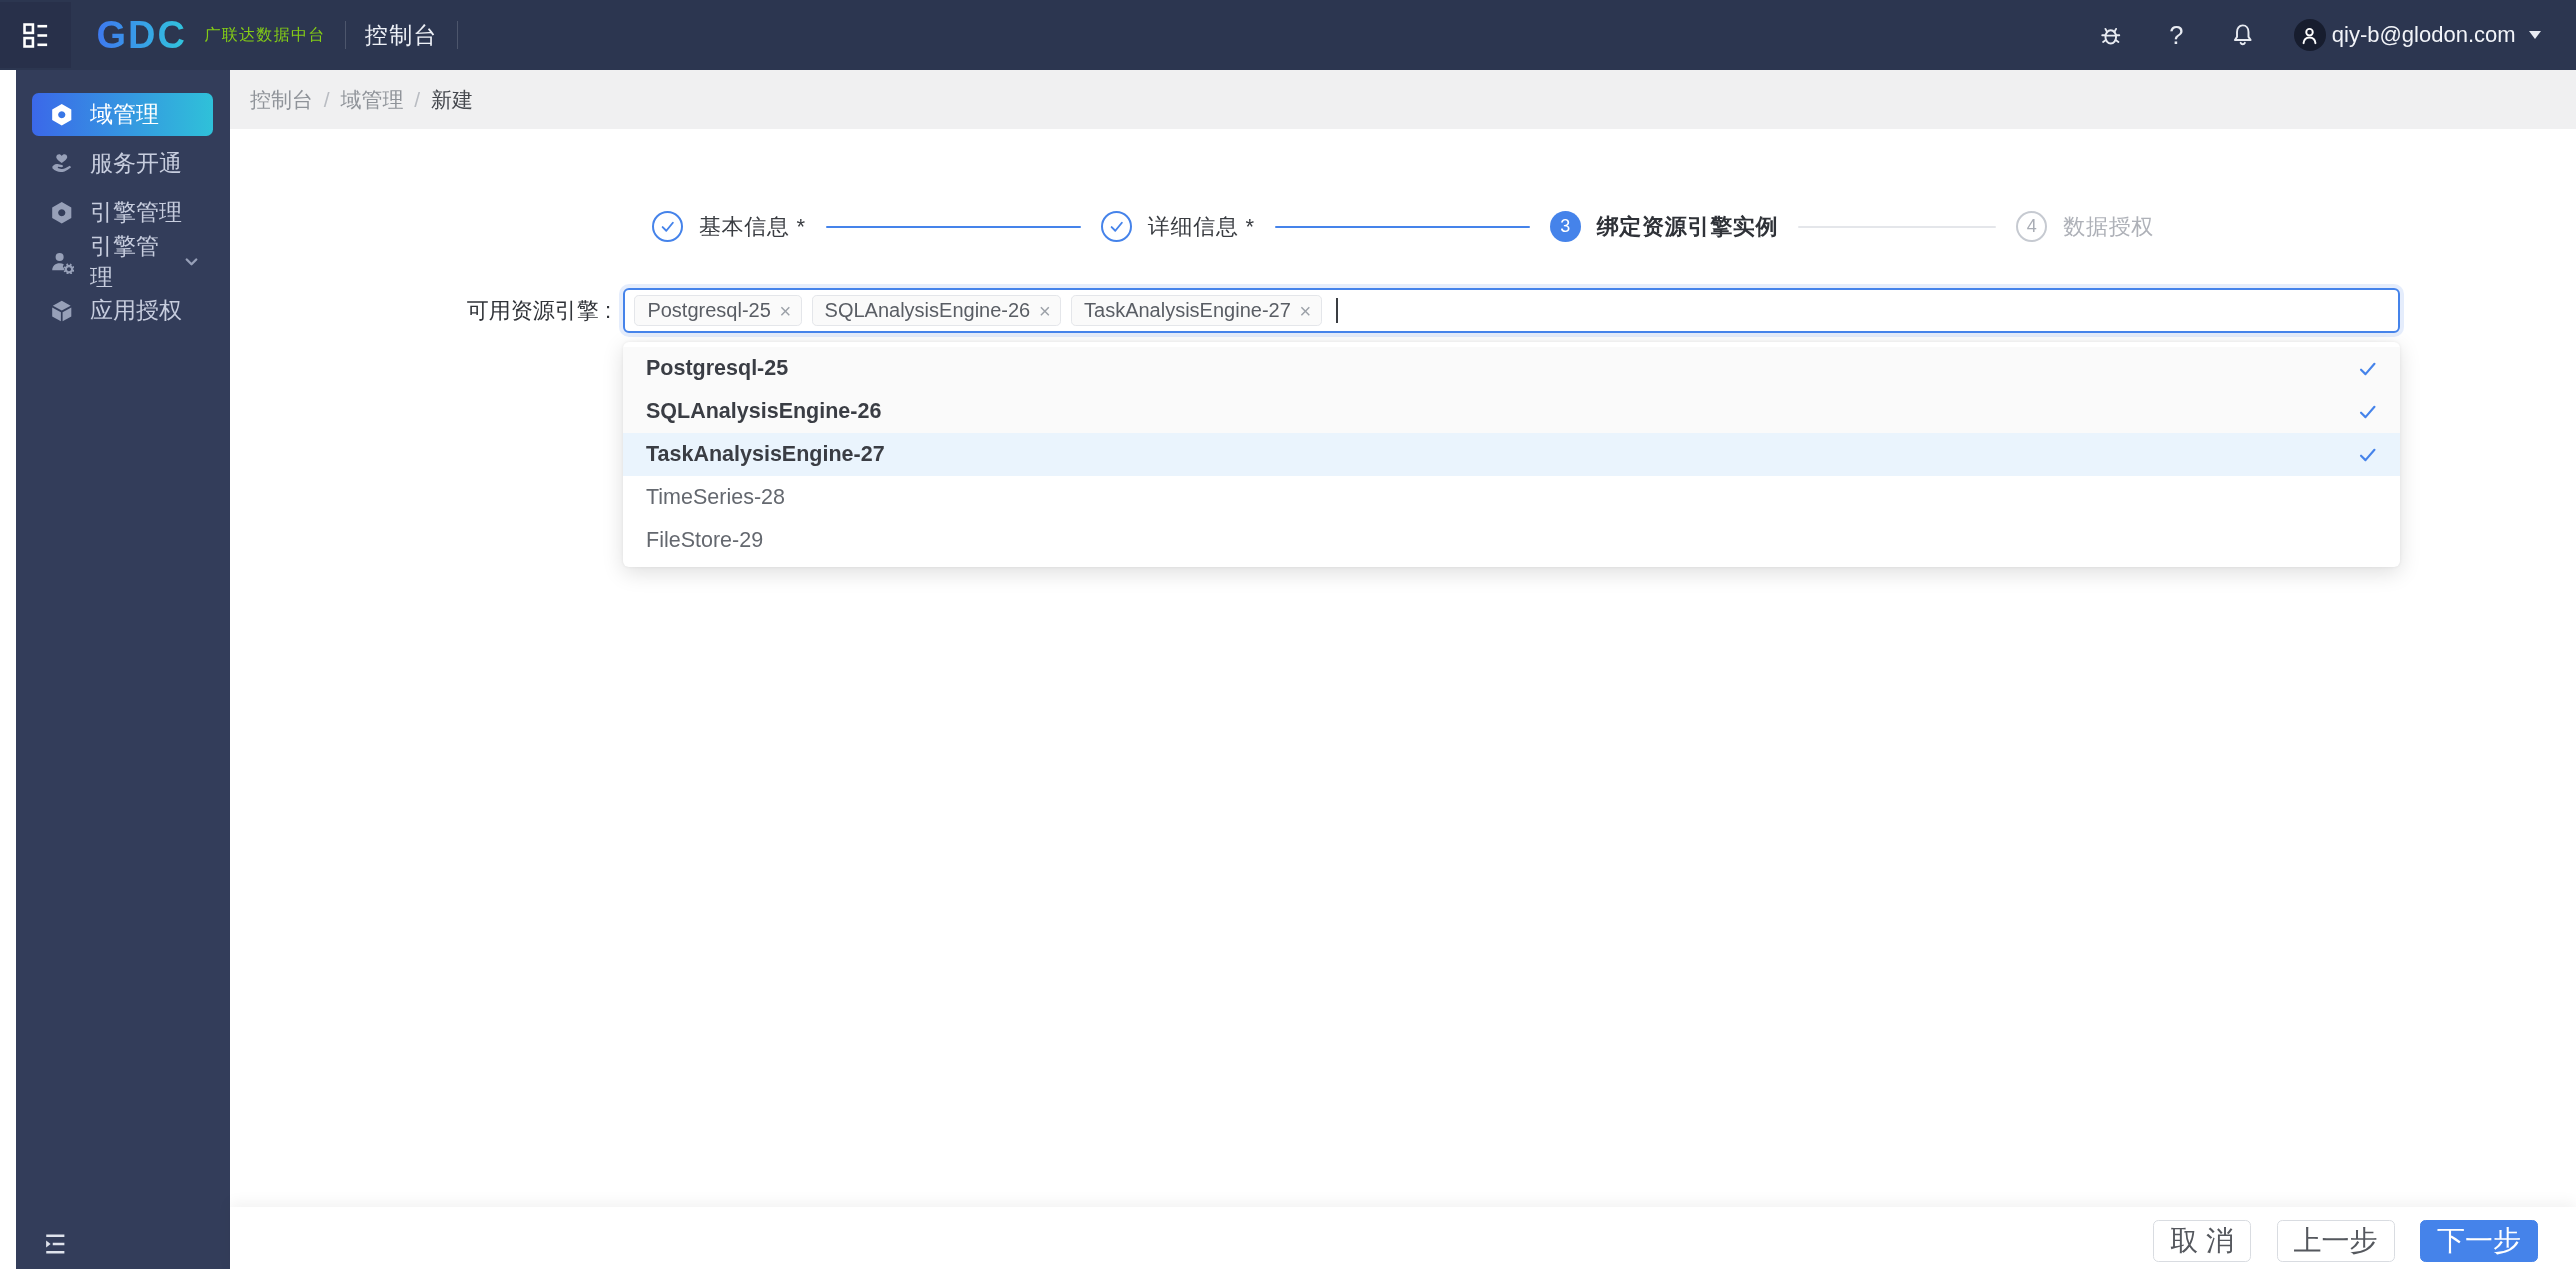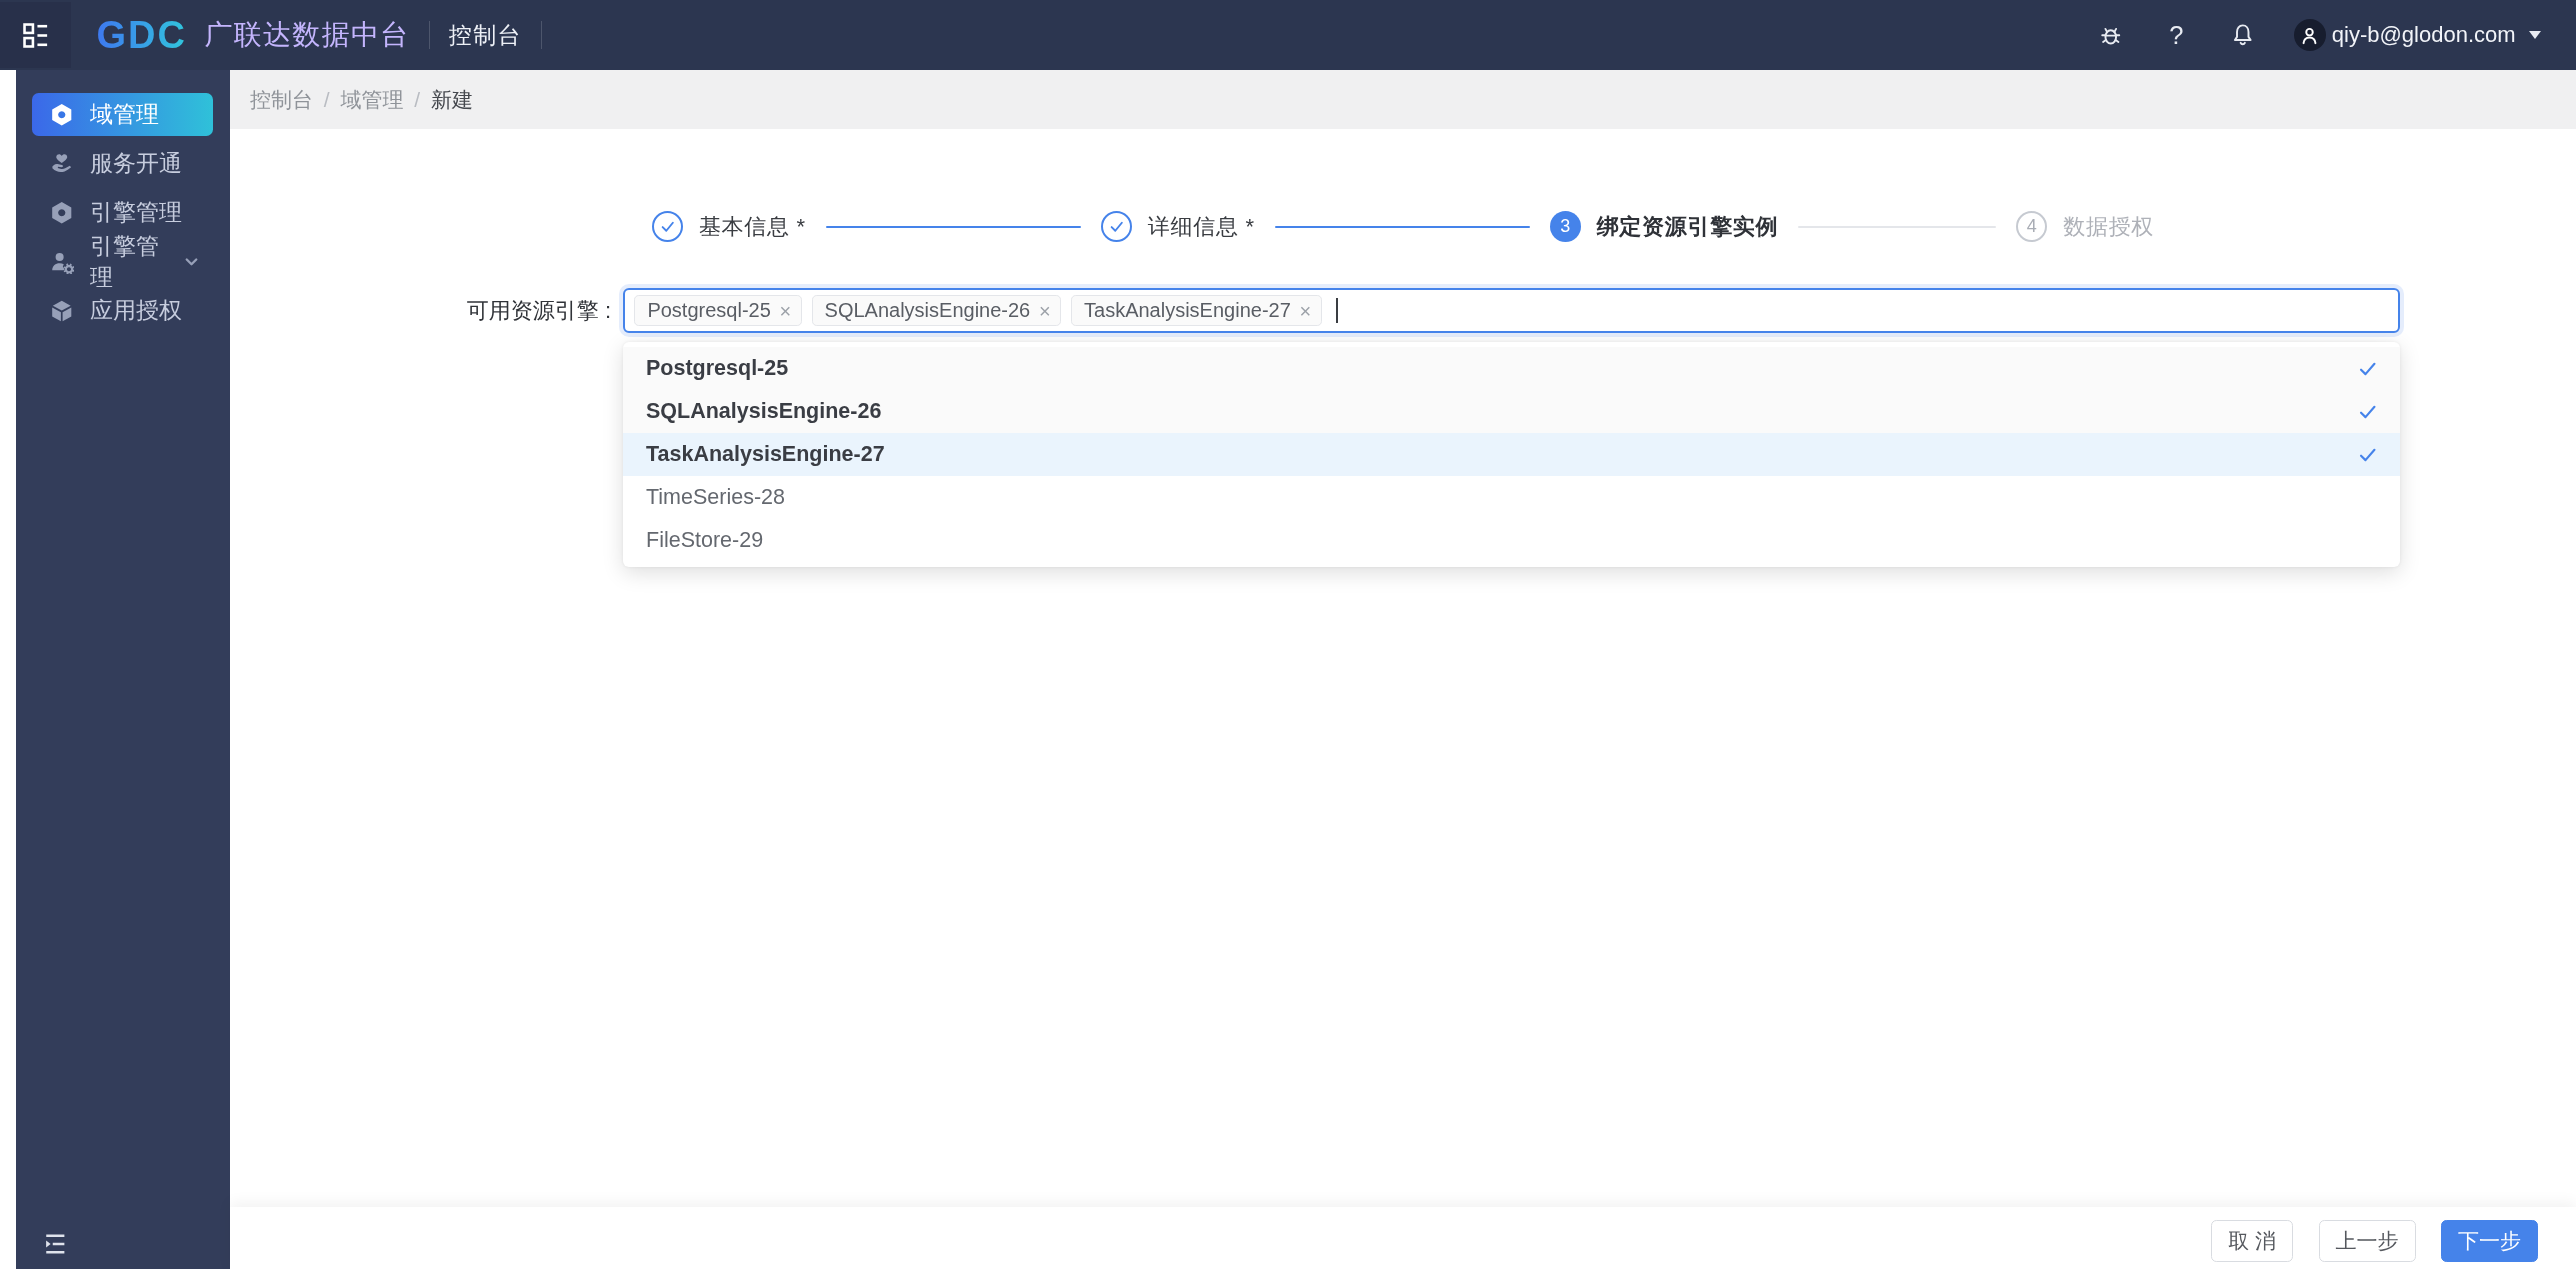--- a/index.html
+++ b/index.html
@@ -5,21 +5,21 @@
   * { margin:0; padding:0; box-sizing:border-box; }
   html,body { width:2576px; height:1270px; overflow:hidden;
     font-family:"Liberation Sans","DejaVu Sans",sans-serif; background:#fff; }
 
   
   .topbar { height:70px; background:#2c3650; display:flex; align-items:center; }
   .rail { width:71px; height:66px; background:#28304a; display:flex; align-items:center; justify-content:center; cursor:pointer; }
   .logo { margin-left:25.5px; font-size:38px; font-weight:800; letter-spacing:2px;
     background:linear-gradient(90deg,#3e79f0,#31c6dc);
     -webkit-background-clip:text; background-clip:text; color:transparent; }
-  .product { margin-left:17.5px; font-size:28px; color:#c4b5fd; letter-spacing:1.3px; }
+  .product { margin-left:17.5px; font-size:16px; color:#84cc16; letter-spacing:1.3px; }
   .vdiv { width:1.3px; height:28px; background:rgba(255,255,255,0.16); margin:0 19px; }
   .topnav-item { font-size:23px; color:#eef1f7; letter-spacing:1.3px; cursor:pointer; }
   .tb-spacer { flex:1; }
   .tb-icon { width:27px; height:27px; margin-left:39px; display:flex; align-items:center; justify-content:center; cursor:pointer; color:#e8ebf2; }
   .help-glyph { font-size:25.5px; color:#e8ebf2; font-weight:400; }
   .avatar { width:32px; height:32px; border-radius:50%; background:#171d2e; margin-left:38px;
     display:flex; align-items:center; justify-content:center; }
   .email { margin-left:6px; font-size:22px; color:#f2f4f9; }
   .tb-caret { width:0; height:0; border-left:6.7px solid transparent; border-right:6.7px solid transparent;
     border-top:8px solid #e8ebf2; margin-left:13.4px; margin-right:35px; }
@@ -74,21 +74,21 @@
   .opt { height:43px; display:flex; align-items:center; padding:0 21.5px 0 23px; font-size:21.5px; color:#64686f; cursor:pointer; }
   .opt.sel { background:#fafafa; color:#3a3d44; font-weight:700; }
   .opt.sel.hl { background:#eaf4fd; }
   .opt-check { margin-left:auto; display:flex; color:#4583ea; }
 
   
   .footer { position:absolute; left:0; right:0; bottom:0; height:67px; background:#fff;
     box-shadow:0 -5.4px 13.4px rgba(0,0,0,0.05); display:flex; align-items:center; justify-content:flex-end;
     gap:25.5px; padding-right:38px; }
   .btn { height:42px; min-width:69px; padding:0 16px; border-radius:5.4px; border:1.3px solid #d9dce1;
-    background:#fff; color:#55585e; font-size:21px; cursor:pointer; font-family:inherit; }
+    background:#fff; color:#55585e; font-size:28px; cursor:pointer; font-family:inherit; }
   .btn.primary { background:#4583ea; border-color:#4583ea; color:#fff;text-align:right; }
 </style>
 </head>
 <body>
 
 <header class="topbar">
   <div class="rail">
     <span style="display:flex">
       <svg width="31" height="31" viewBox="0 0 24 24" fill="none" stroke="#ffffff" stroke-width="2">
         <rect x="3.5" y="3.5" width="6.5" height="6.5"></rect>

